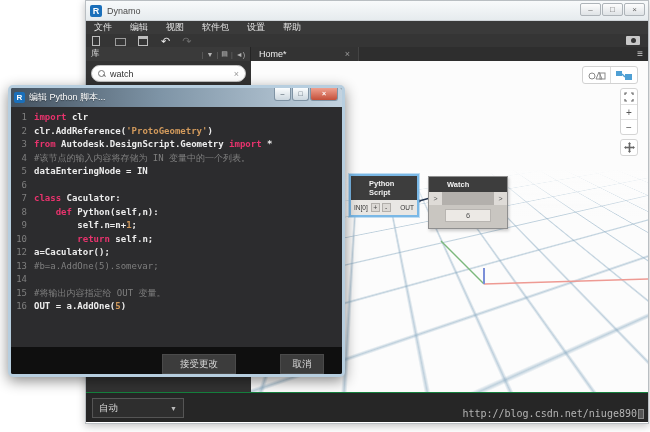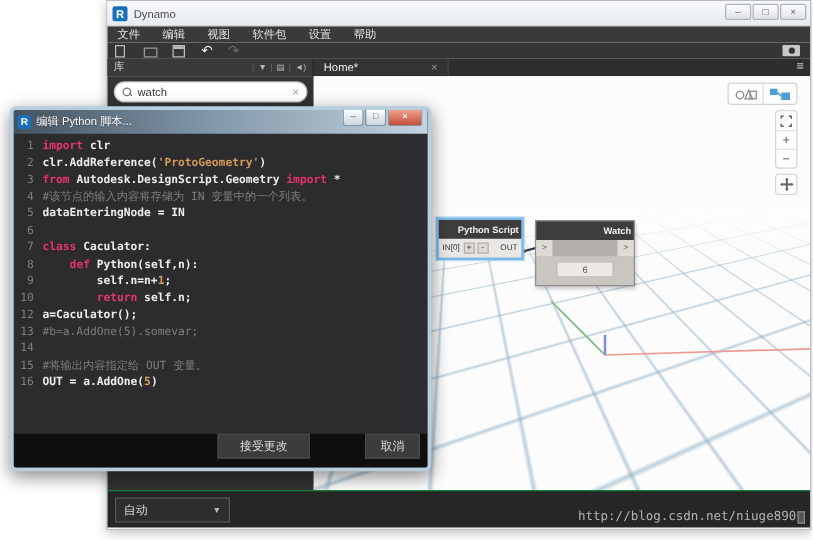--- a/index.html
+++ b/index.html
@@ -90,21 +90,21 @@
   .z-btn { height:15px; display:flex; align-items:center; justify-content:center;
     font-size:10px; color:#555; }
   .z-btn + .z-btn { border-top:1px solid #e2e2e2; }
   .pan-btn { position:absolute; right:10px; top:78px; width:18px; height:17px; background:#fff;
     border:1px solid #d5d5d5; border-radius:3px; display:flex; align-items:center;
     justify-content:center; }
 
   
   .node { position:absolute; font-size:7px; }
   .node-header { background:#3d3d3d; color:#f2f2f2; font-weight:bold; font-size:7.5px;
-    text-align:right; padding:3px 2px; }
+    text-align:left; padding:3px 18px; }
   .node-python { left:98px; top:113px; width:70px; border:2px solid #7ab8e6;
     box-shadow:0 0 0 1px rgba(122,184,230,.45); background:#e9e7e4; }
   .node-python .node-body { display:flex; align-items:center; padding:3px 2px; gap:2px; }
   .port-label { color:#333; font-size:6.5px; padding:1px 1px; }
   .mini-btn { width:9px; height:9px; background:#dcd9d5; border:1px solid #b2afab;
     font-size:7px; line-height:7px; text-align:center; color:#444; }
   .out-label { margin-left:auto; }
   .node-watch { left:177px; top:115px; width:80px; border:1px solid #8f8f8f;
     background:#c9c6c1; box-shadow:1px 2px 3px rgba(0,0,0,.2); }
   .watch-ports { display:flex; height:13px; background:#b3b0ac; }
@@ -144,22 +144,22 @@
   .code-area { height:240px; background:#2c2c2e; padding:4px 0 0 2px; overflow:hidden; }
   .code-line { display:flex; line-height:13.5px; height:13.5px; white-space:pre;
     font-family:"DejaVu Sans Mono", monospace; font-size:9px; }
   .ln { width:14px; text-align:right; color:#7f7f7f; margin-right:7px; flex:none; }
   .code-text { font-weight:bold; color:#ececec; }
   .tk-kw  { color:#e8336d; }
   .tk-str { color:#d29a5c; }
   .tk-com { color:#7f7f7f; font-weight:normal; }
   .tk-num { color:#d29a5c; }
   .tk-p   { color:#ececec; }
-  .dlg-footer { height:27px; background:#0f0f0f; display:flex; align-items:flex-start;
-    justify-content:flex-end; gap:8px; padding-right:6px; }
+  .dlg-footer { height:27px; background:#0f0f0f; display:flex; align-items:flex-end;
+    justify-content:flex-end; gap:8px; padding-right:18px; }
   .dlg-footer .btn { background:#3c3c3c; border:1px solid #4a4a4a; color:#dcdcdc;
     font-size:9.5px; height:20px; display:flex; align-items:center; justify-content:center; }
   .btn-accept { width:74px; } .btn-cancel { width:44px;margin-left:36px; }
 
   svg { display:block; }
 </style>
 </head>
 <body>
 
 <div id="stage">

